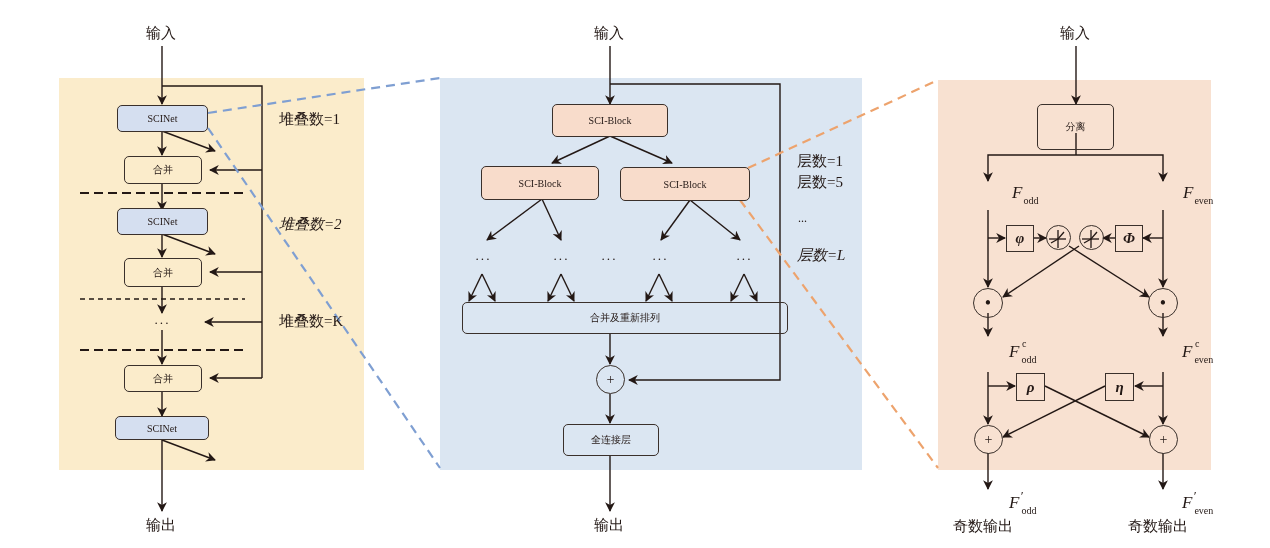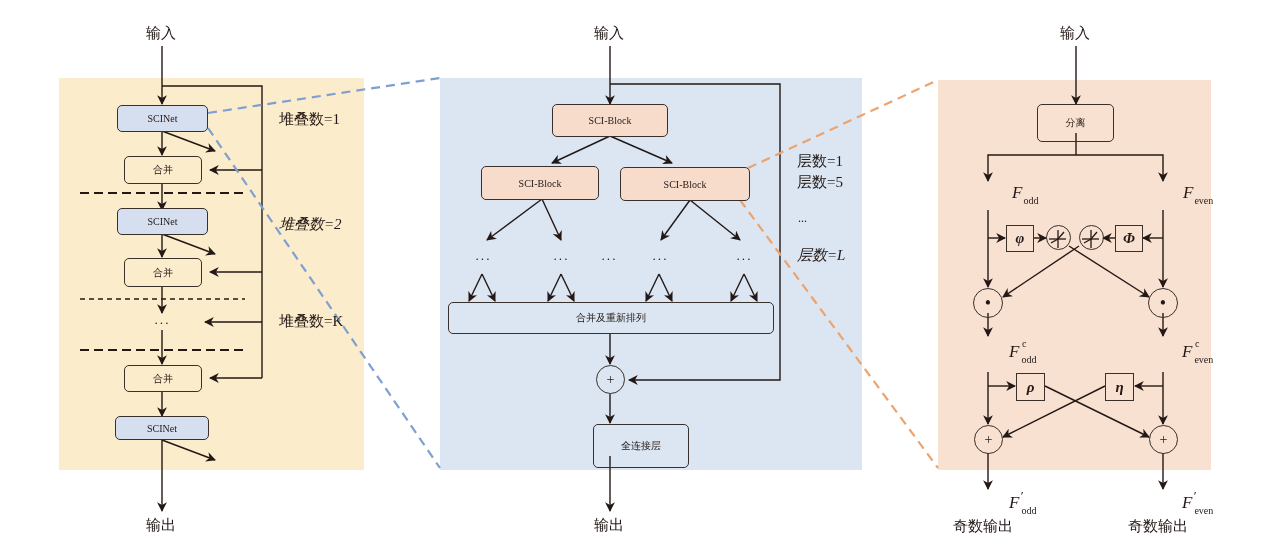--- a/index.html
+++ b/index.html
@@ -145,31 +145,31 @@
 
 <div class="lbl" style="left:594px;top:26px;">输入</div>
 <div class="box" style="left:552px;top:104px;width:116px;height:33px;background:#f8dccb;">SCI-Block</div>
 <div class="box" style="left:481px;top:166px;width:118px;height:34px;background:#f8dccb;">SCI-Block</div>
 <div class="box" style="left:620px;top:167px;width:130px;height:34px;background:#f8dccb;">SCI-Block</div>
 <div class="dots" style="left:475px;top:252px;">···</div>
 <div class="dots" style="left:553px;top:252px;">···</div>
 <div class="dots" style="left:601px;top:252px;">···</div>
 <div class="dots" style="left:652px;top:252px;">···</div>
 <div class="dots" style="left:736px;top:252px;">···</div>
-<div class="box" style="left:448px;top:302px;width:326px;height:32px;background:transparent;">合并及重新排列</div>
+<div class="box" style="left:462px;top:302px;width:326px;height:32px;background:transparent;">合并及重新排列</div>
 <div class="circ" style="left:596px;top:365px;width:29px;height:29px;">+</div>
-<div class="box" style="left:563px;top:424px;width:96px;height:44px;background:transparent;margin-left:30px;">全连接层</div>
+<div class="box" style="left:563px;top:424px;width:96px;height:32px;background:transparent;">全连接层</div>
 <div class="lbl" style="left:594px;top:518px;">输出</div>
 <div class="lbl" style="left:797px;top:112px;margin-top:42px;">层数=1</div>
 <div class="lbl" style="left:797px;top:175px;">层数=5</div>
 <div class="lbl" style="left:798px;top:212px;font-size:12px;">...</div>
 <div class="lbl" style="left:797px;top:248px;font-style:italic;">层数=L</div>
 
 <div class="lbl" style="left:1060px;top:26px;">输入</div>
-<div class="box" style="left:1037px;top:104px;width:77px;height:38px;background:transparent;">分离</div>
+<div class="box" style="left:1037px;top:104px;width:77px;height:46px;background:transparent;">分离</div>
 
 <div class="var" style="left:975px;top:184px;">
   <span>F</span><span class="sub">odd</span>
 </div>
 <div class="var" style="left:1146px;top:184px;">
   <span>F</span><span class="sub">even</span>
 </div>
 
 <div class="sq" style="left:1006px;top:225px;width:28px;height:27px;">φ</div>
 <div class="circ" style="left:1046px;top:225px;width:25px;height:25px;"></div>

